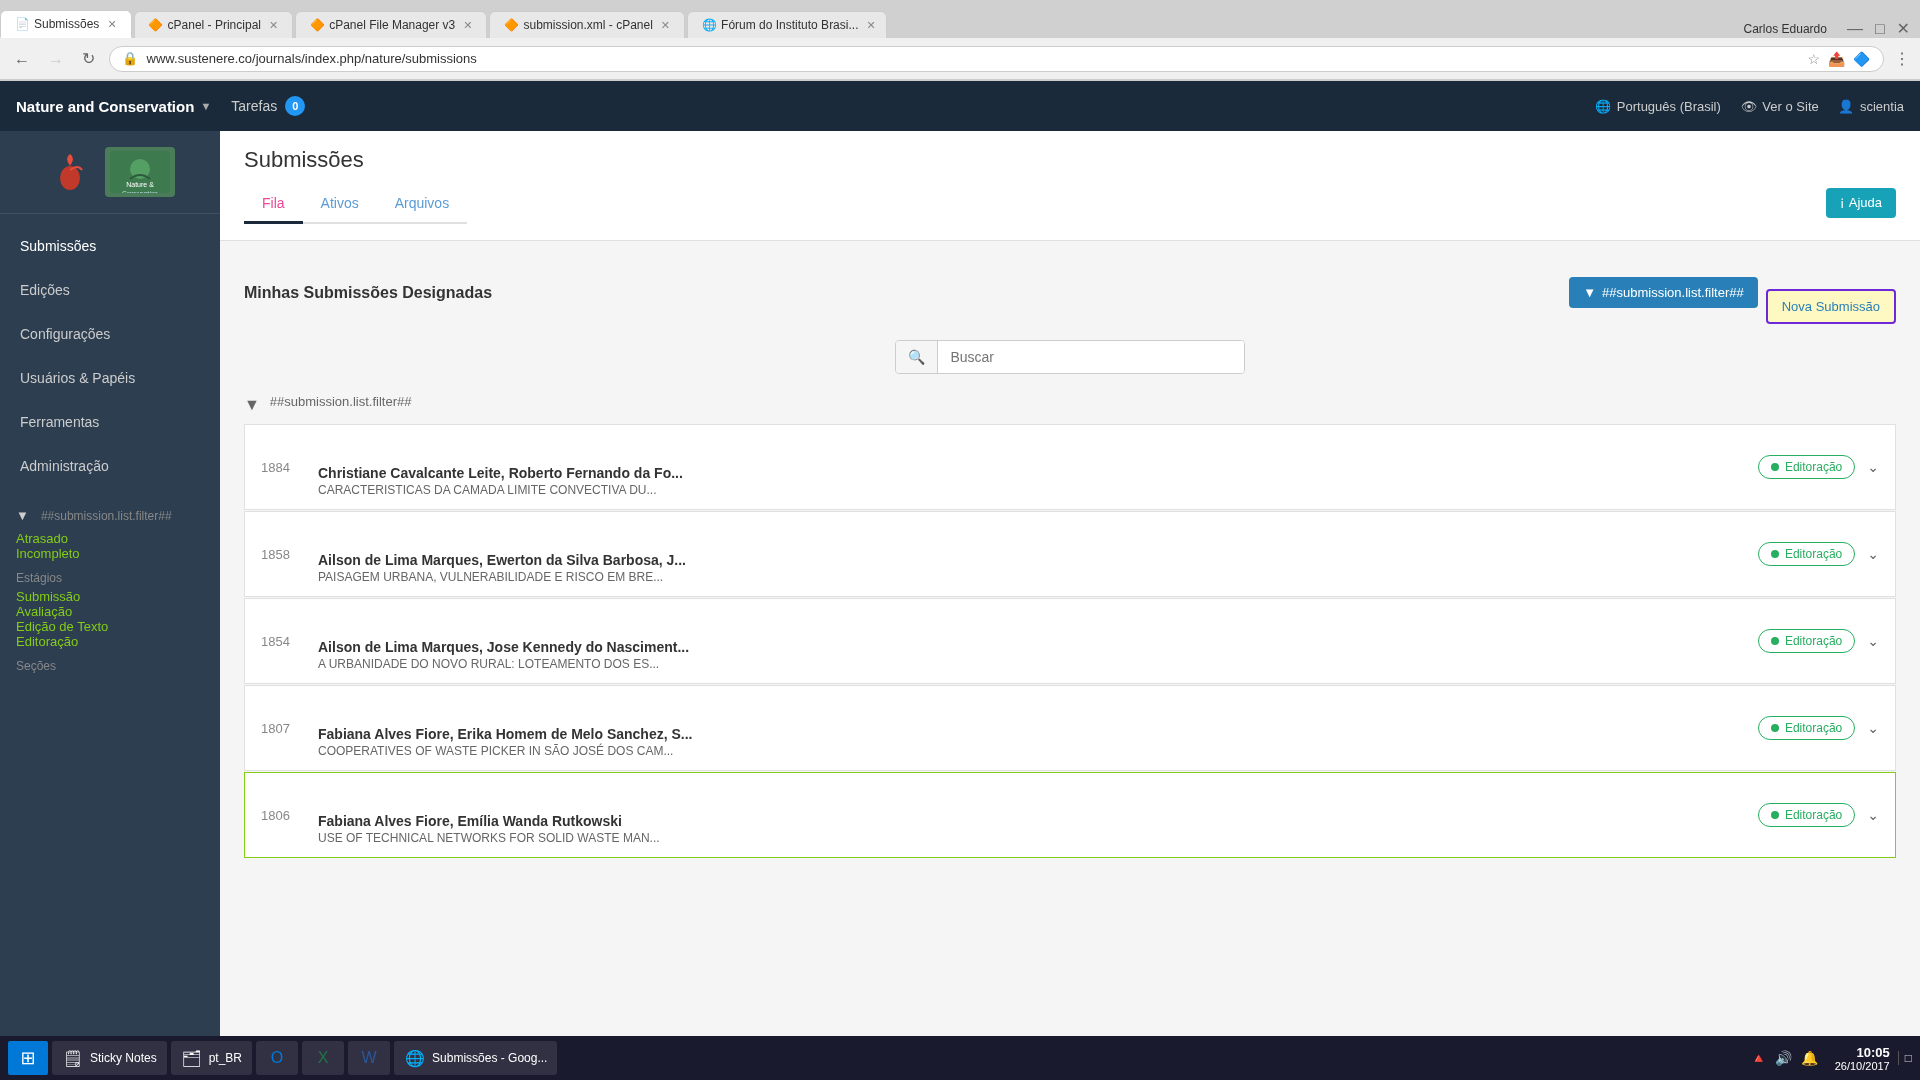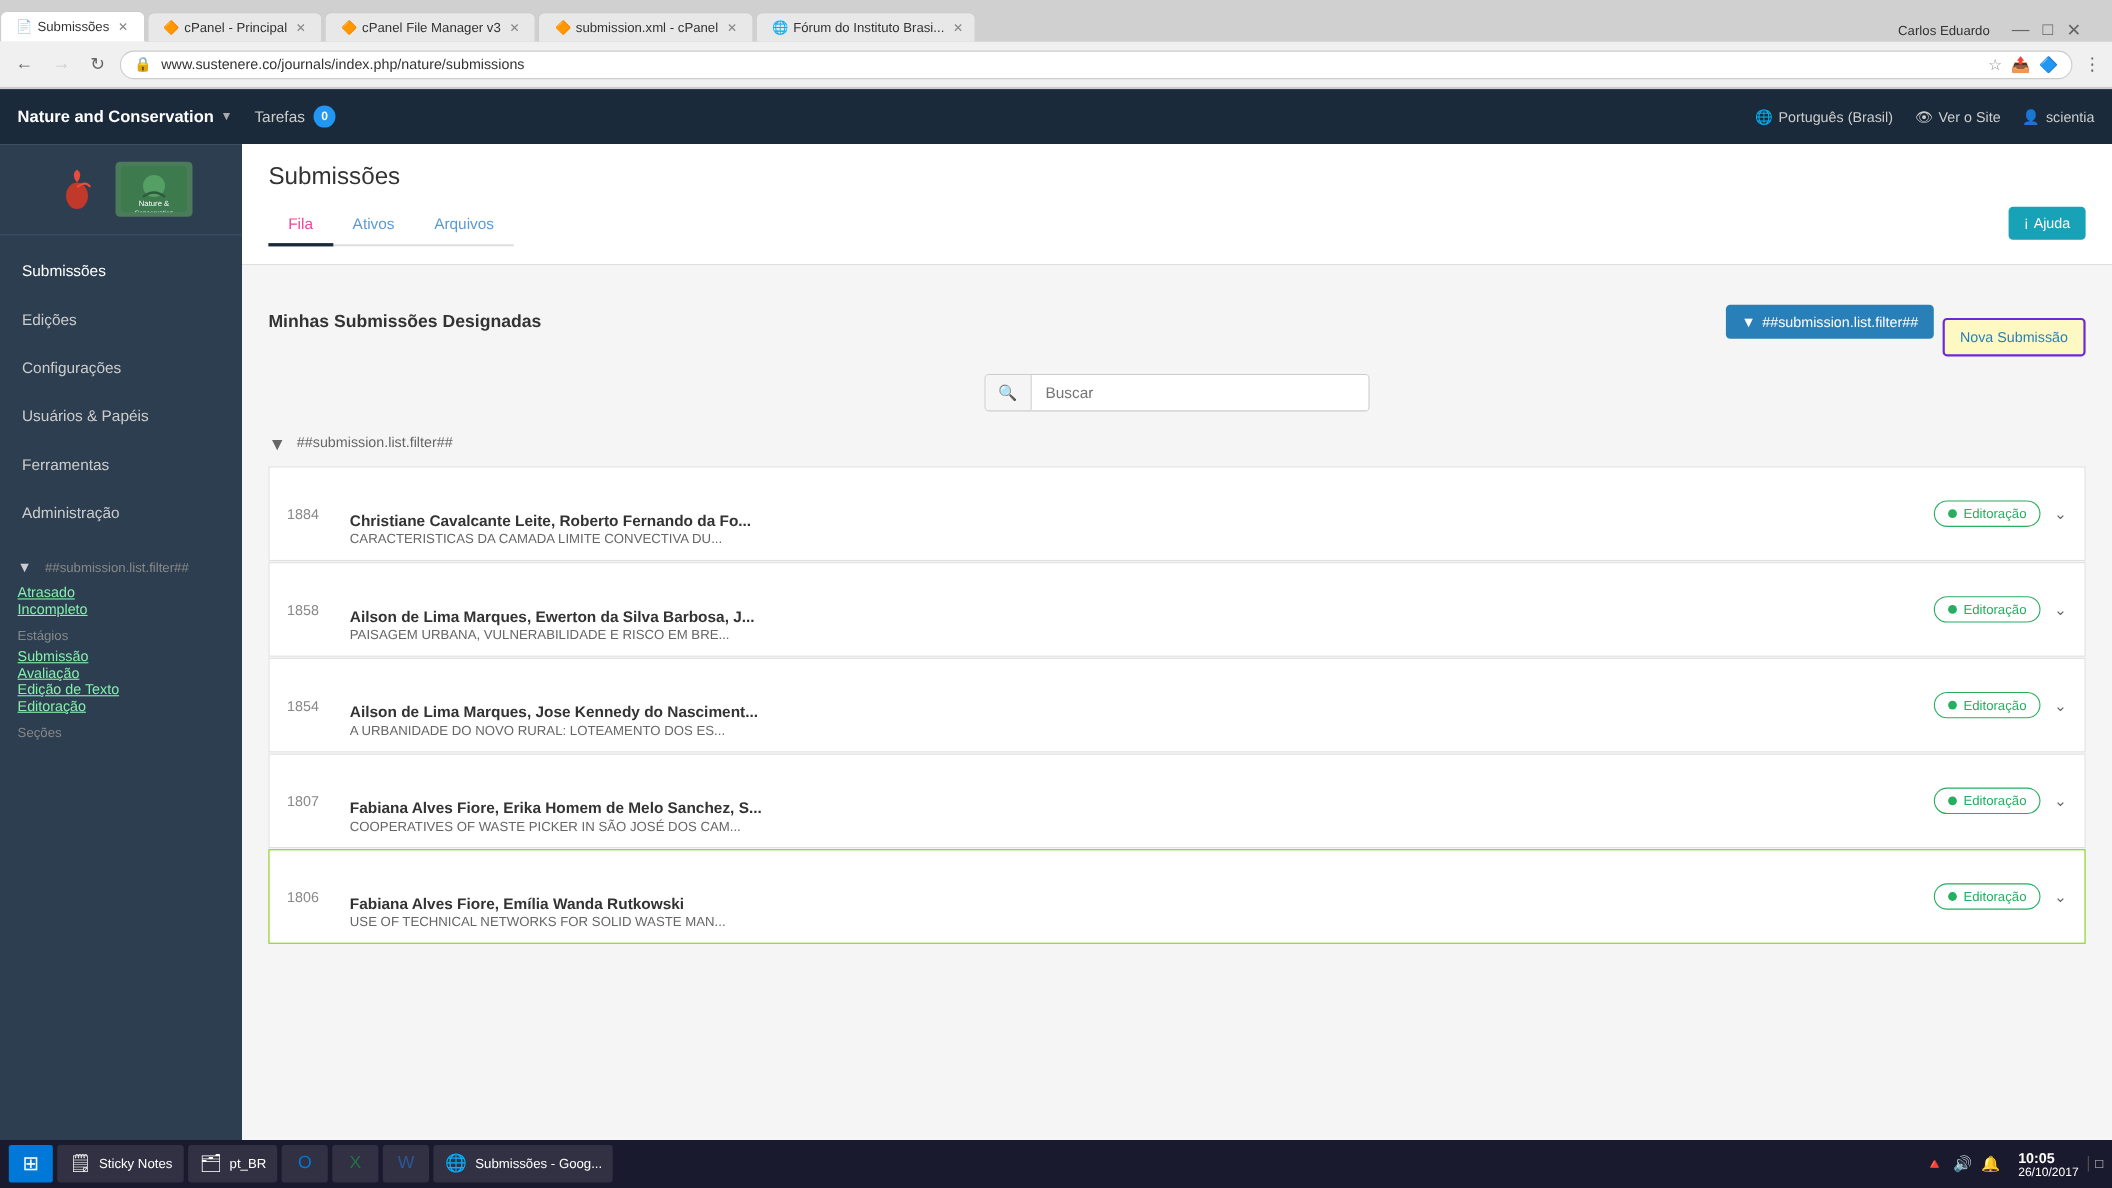--- a/index.html
+++ b/index.html
@@ -5,21 +5,21 @@
     * { box-sizing: border-box; margin: 0; padding: 0; }
     body { font-family: Arial, sans-serif; font-size: 14px; background: #f0f0f0; overflow: hidden; height: 1080px; width: 1920px; }
 
     
     .browser-chrome { background: #e8e8e8; border-bottom: 1px solid #ccc; }
     .tab-bar { display: flex; align-items: flex-end; background: #d0d0d0; padding: 6px 0 0 0; height: 38px; }
     .tab { display: flex; align-items: center; padding: 6px 14px; background: #e8e8e8; border: 1px solid #ccc; border-bottom: none; border-radius: 6px 6px 0 0; font-size: 12px; color: #333; margin-right: 2px; max-width: 200px; white-space: nowrap; overflow: hidden; text-overflow: ellipsis; cursor: pointer; }
     .tab.active { background: #fff; border-bottom: 1px solid #fff; z-index: 1; }
     .tab-icon { width: 14px; height: 14px; margin-right: 5px; flex-shrink: 0; }
     .tab-close { margin-left: 8px; color: #888; font-size: 11px; }
-    .tab-user { margin-left: auto; display: flex; align-items: center; padding-right: 28px; font-size: 12px; color: #333; gap: 20px; }
+    .tab-user { margin-left: auto; display: flex; align-items: center; padding-right: 10px; font-size: 12px; color: #333; gap: 20px; }
     .window-controls { display: flex; align-items: center; gap: 12px; font-size: 16px; color: #666; }
 
     .address-bar-row { display: flex; align-items: center; background: #f0f0f0; padding: 5px 10px; gap: 10px; border-bottom: 1px solid #ccc; height: 42px; }
     .nav-btn { background: none; border: none; cursor: pointer; color: #666; font-size: 16px; padding: 2px 4px; }
     .nav-btn:disabled { color: #ccc; }
     .address-bar { flex: 1; display: flex; align-items: center; background: #fff; border: 1px solid #ccc; border-radius: 20px; padding: 4px 12px; font-size: 13px; color: #333; gap: 8px; }
     .address-bar-url { flex: 1; color: #333; }
     .address-bar-icons { display: flex; gap: 8px; color: #888; font-size: 14px; }
     .browser-actions { display: flex; gap: 8px; color: #666; font-size: 16px; }
 
@@ -39,21 +39,21 @@
     .sidebar { width: 220px; background: #2c3e50; color: #fff; display: flex; flex-direction: column; flex-shrink: 0; }
     .sidebar-logo-area { display: flex; align-items: center; justify-content: center; gap: 10px; padding: 16px; border-bottom: 1px solid #3d5166; }
     .logo-sustenere { width: 50px; height: 50px; display: flex; align-items: center; justify-content: center; }
     .logo-nature { width: 70px; height: 50px; background: #4a7c59; border-radius: 4px; display: flex; align-items: center; justify-content: center; font-size: 9px; color: #fff; text-align: center; padding: 4px; }
     .sidebar-nav { display: flex; flex-direction: column; padding: 10px 0; }
     .sidebar-item { padding: 14px 20px; color: #ccc; cursor: pointer; font-size: 14px; font-weight: 500; }
     .sidebar-item.active { color: #fff; }
 
     
     .filter-panel { padding: 10px 16px; color: #ccc; font-size: 13px; }
-    .filter-link { color: #86efac; cursor: pointer; display: block; margin: 0 0; font-size: 13px; text-decoration: underline; }
+    .filter-link { color: #84cc16; cursor: pointer; display: block; margin: 0 0; font-size: 13px; }
     .filter-section-title { color: #888; font-size: 12px; margin-top: 10px; margin-bottom: 4px; }
     .filter-icon { color: #ccc; margin-right: 6px; }
 
     
     .content { flex: 1; background: #f5f5f5; overflow-y: auto; }
     .content-header { background: #fff; padding: 16px 24px; border-bottom: 1px solid #e0e0e0; }
     .content-title { font-size: 22px; font-weight: normal; color: #333; margin-bottom: 12px; }
 
     
     .tabs { display: flex; gap: 0; border-bottom: 2px solid #e0e0e0; }
@@ -86,21 +86,21 @@
     .sub-status { display: flex; align-items: center; gap: 6px; color: #27ae60; border: 1px solid #27ae60; border-radius: 20px; padding: 4px 12px; font-size: 12px; white-space: nowrap; }
     .sub-status-dot { width: 8px; height: 8px; background: #27ae60; border-radius: 50%; }
     .sub-expand { color: #666; font-size: 14px; cursor: pointer; margin-left: 12px; }
 
     
     .taskbar { position: fixed; bottom: 0; left: 0; right: 0; background: #1a1a2e; height: 44px; display: flex; align-items: center; padding: 0 8px; gap: 4px; z-index: 100; }
     .taskbar-start { background: #0078d7; color: #fff; border: none; width: 40px; height: 34px; display: flex; align-items: center; justify-content: center; cursor: pointer; border-radius: 2px; font-size: 18px; }
     .taskbar-item { display: flex; align-items: center; gap: 6px; padding: 4px 10px; background: rgba(255,255,255,0.1); border-radius: 3px; color: #fff; font-size: 12px; cursor: pointer; height: 34px; }
     .taskbar-icon { width: 22px; height: 22px; display: flex; align-items: center; justify-content: center; font-size: 16px; }
     .taskbar-right { margin-left: auto; display: flex; align-items: center; gap: 8px; color: #fff; font-size: 12px; }
-    .taskbar-time { }
+    .taskbar-time { text-align: right; }
     .taskbar-time .time { font-size: 13px; font-weight: bold; }
     .taskbar-time .date { font-size: 11px; }
     .taskbar-sys-icons { display: flex; align-items: center; gap: 8px; color: #ccc; font-size: 14px; padding: 0 8px; }
   </style>
 </head>
 <body>
 
 <div class="browser-chrome">
   <div class="tab-bar">
     <div class="tab active">

